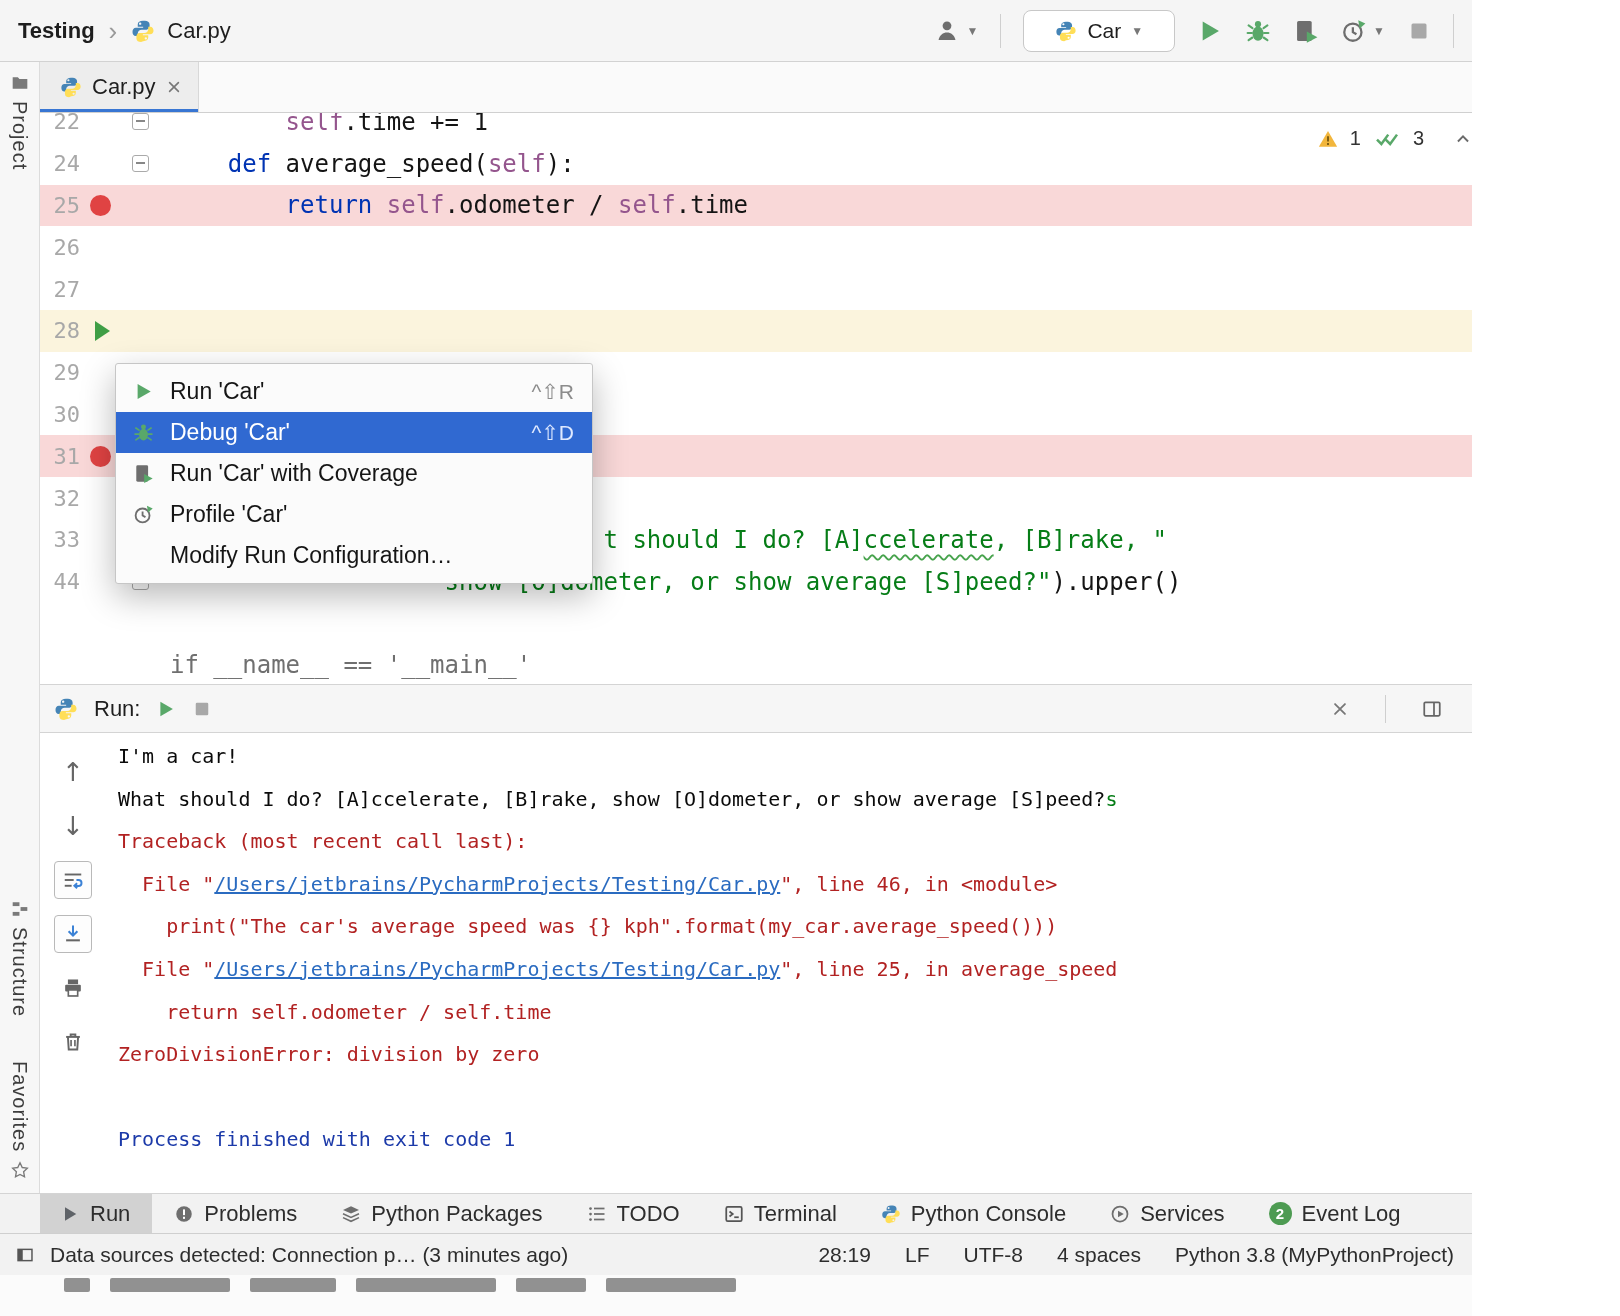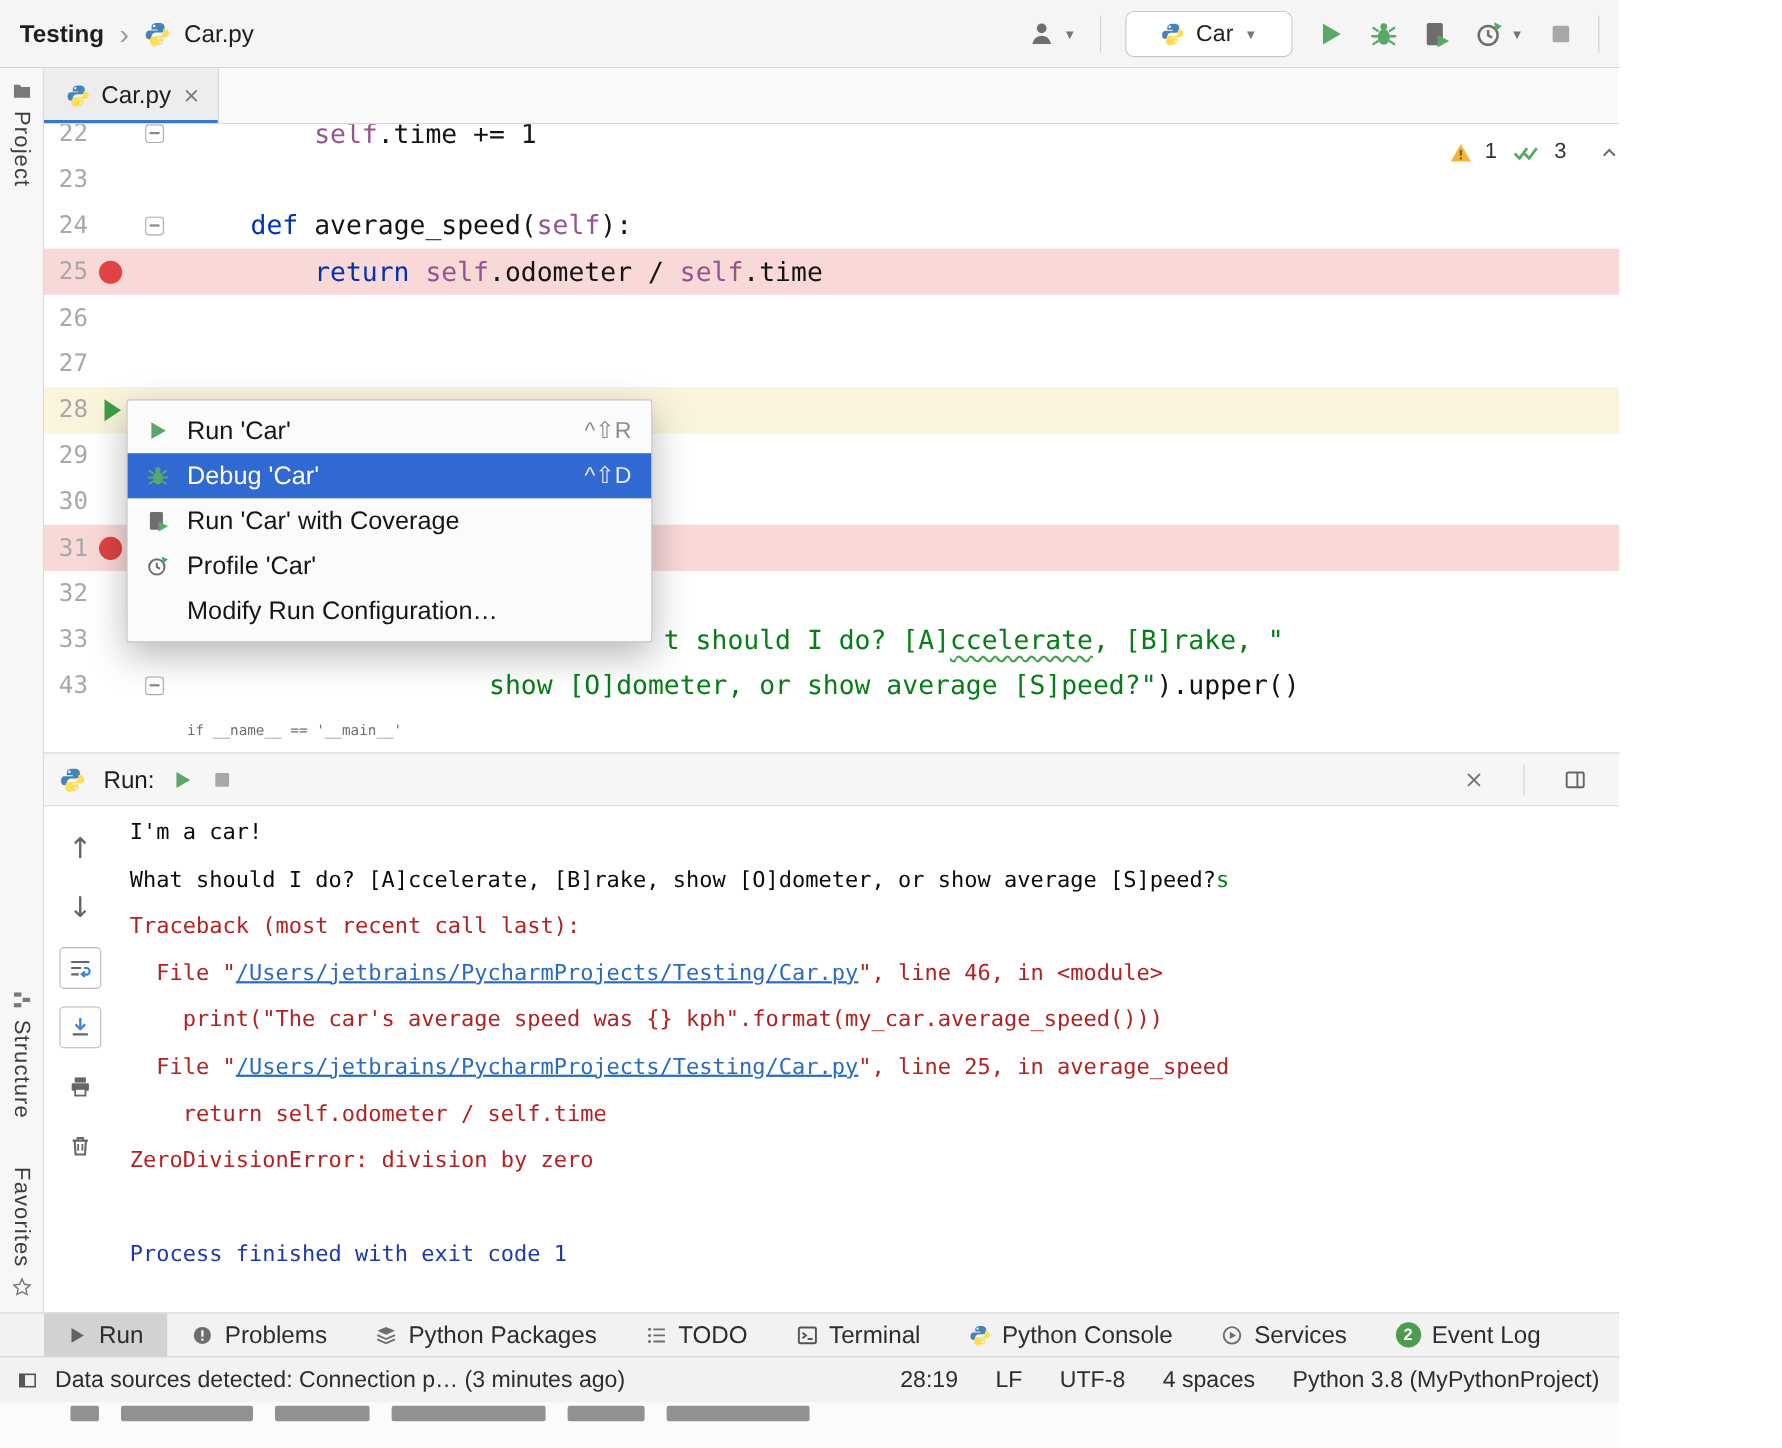--- a/index.html
+++ b/index.html
@@ -68,21 +68,21 @@
 
 .menu{position:absolute;left:75px;top:301px;width:478px;z-index:60;background:#fbfbfb;border:1px solid #c6c6c6;border-radius:3px;box-shadow:0 12px 34px rgba(0,0,0,.28);padding:7px 0;}
 .menu-item{display:flex;align-items:center;height:41px;padding:0 18px 0 12px;gap:12px;font-size:23px;color:#151515;}
 .menu-item.selected{background:var(--accent-blue,#3069d1);color:#fff;}
 .mi-icon{width:30px;display:flex;justify-content:center;flex:none;}
 .mi-label{flex:1;white-space:nowrap;}
 .mi-sc{color:#8c8c8c;font-size:21px;}
 .menu-item.selected .mi-sc{color:#dfe9ff;}
 
 
-.crumbline{position:absolute;top:583px;left:0;right:0;height:39px;display:flex;align-items:center;padding-left:130px;font-family:"DejaVu Sans Mono",monospace;font-size:13px;color:#6f6f6f;background:#fff;}
+.crumbline{position:absolute;top:583px;left:0;right:0;height:39px;display:flex;align-items:center;padding-left:130px;font-family:"DejaVu Sans Mono",monospace;font-size:24px;color:#6f6f6f;background:#fff;}
 
 
 .run-header{position:absolute;top:622px;left:0;right:0;height:49px;background:#f6f6f6;border-top:1px solid #d4d4d4;border-bottom:1px solid #d4d4d4;display:flex;align-items:center;gap:16px;padding:0 26px 0 14px;font-size:22px;}
 .rh-right{margin-left:auto;display:flex;align-items:center;gap:36px;}
 .rh-divider{width:1px;height:28px;background:#cfcfcf;}
 .run-body{position:absolute;top:671px;left:0;right:0;height:460px;display:flex;background:#fff;}
 .console-tools{flex:0 0 66px;display:flex;flex-direction:column;align-items:center;padding-top:20px;gap:16px;}
 .console-tool{width:38px;height:38px;display:flex;align-items:center;justify-content:center;color:#666;font-size:26px;font-family:"DejaVu Sans",sans-serif;}
 .console-tool.toggled{border:1px solid #b9b9b9;border-radius:4px;background:#fdfdfd;}
 .console-tool svg{width:22px;height:22px;}
@@ -426,26 +426,20 @@
       <div class="ed-scroll">
           <div class="ed-row">
             <span class="lnum">22</span>
             <span class="marker"></span>
             <span class="fold">
               <span class="fold-box"></span>
             </span>
             <code class="code"><span class="tk-plain">        </span><span class="tk-self">self</span><span class="tk-plain">.time += 1</span></code>
           </div>
           <div class="ed-row">
-            <span class="lnum">23</span>
-            <span class="marker"></span>
-            <span class="fold"></span>
-            <code class="code"></code>
-          </div>
-          <div class="ed-row">
             <span class="lnum">24</span>
             <span class="marker"></span>
             <span class="fold">
               <span class="fold-box"></span>
             </span>
             <code class="code"><span class="tk-plain">    </span><span class="tk-kw">def</span><span class="tk-plain"> average_speed(</span><span class="tk-self">self</span><span class="tk-plain">):</span></code>
           </div>
           <div class="ed-row bg-bp">
             <span class="lnum">25</span>
             <span class="marker mk-bp"></span>
@@ -494,21 +488,21 @@
             <span class="fold"></span>
             <code class="code"></code>
           </div>
           <div class="ed-row">
             <span class="lnum">33</span>
             <span class="marker"></span>
             <span class="fold"></span>
             <code class="code"><span class="tk-plain">                              </span><span class="tk-str">t should I do? [A]</span><span class="tk-str tk-typo">ccelerate</span><span class="tk-str">, [B]rake, "</span></code>
           </div>
           <div class="ed-row">
-            <span class="lnum">43</span>
+            <span class="lnum">44</span>
             <span class="marker"></span>
             <span class="fold">
               <span class="fold-box"></span>
             </span>
             <code class="code"><span class="tk-plain">                   </span><span class="tk-str">show [O]dometer, or show average [S]peed?"</span><span class="tk-plain">).upper()</span></code>
           </div>
         </div>
       <div class="inspections">
         <svg class="ic20">
             <use href="#i-warn"></use>

